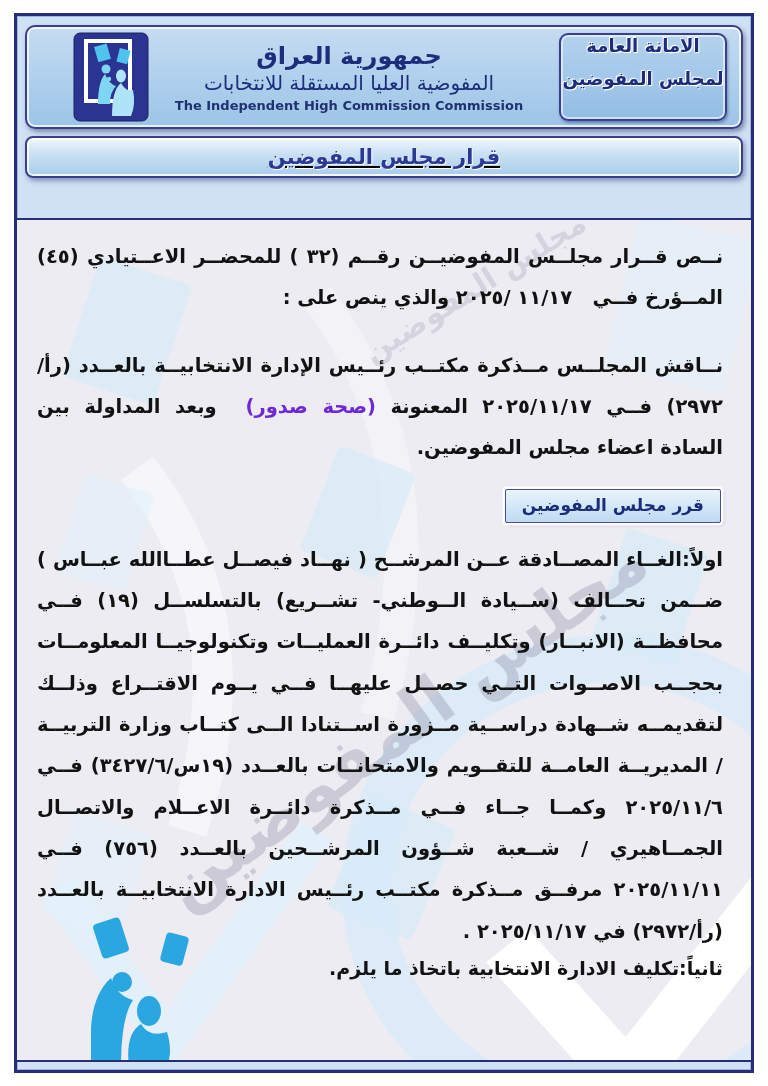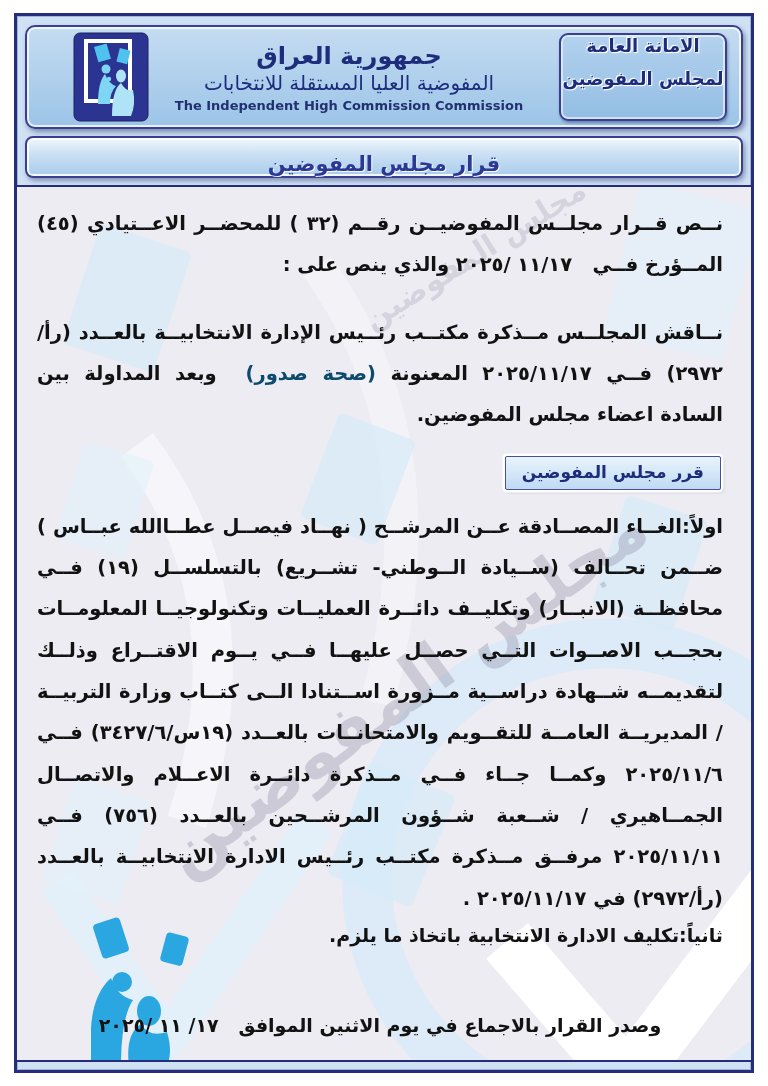--- a/index.html
+++ b/index.html
@@ -1,19 +1,19 @@
 <!DOCTYPE html>
 <html lang="ar"><head>
 <meta charset="utf-8">
 <style>
   * { margin:0; padding:0; box-sizing:border-box; }
   html,body { background:#ffffff; font-family:"DejaVu Sans", sans-serif; }
   .frame { width:768px; height:1086px; background:#fff; padding:13px 14px; }
   .page { width:100%; height:100%; border:3px solid #272d7a; background:#cfe2f4;
-          box-shadow: inset 0 0 0 1px #9db4d6; display:flex; flex-direction:column; overflow:hidden; }
+          box-shadow: inset 0 0 0 1px #9db4d6; display:flex; flex-direction:column; overflow:hidden;gap:33px; }
 
   
   .top-area { padding:9px 8px 0 8px; }
   .header-band { height:104px; border:2px solid #3b3f90; border-radius:10px;
     background:linear-gradient(180deg,#c6dcf1 0%,#aecfec 55%,#9cc4e7 100%);
     box-shadow: inset 0 0 0 2px rgba(255,255,255,.75), 2px 3px 5px rgba(40,50,110,.5);
     display:flex; align-items:center; position:relative; }
   .header-logo { width:76px; height:90px; margin-left:46px; flex:0 0 auto; }
   .org-center { flex:1; text-align:center; color:#1d2d7c; direction:rtl; line-height:1.25; padding-top:2px;}
   .org-ar1 { font-size:24px; font-weight:bold; letter-spacing:-.5px; }
@@ -25,21 +25,21 @@
     background:linear-gradient(180deg,#b3d2ee 0%,#93bde4 100%);
     box-shadow: inset 0 0 0 2px rgba(255,255,255,.55), 1px 2px 3px rgba(40,50,110,.45);
     display:flex; flex-direction:column; align-items:center; justify-content:flex-start; gap:12px;
     direction:rtl; }
   .secretariat-box div { font-size:18px; font-weight:bold; color:#1d2d7c;
     text-shadow: 0 0 3px #fff, 1px 1px 0 #fff, -1px -1px 0 #fff; }
 
   .title-bar { margin-top:7px; margin-bottom:7px; height:42px; border:2px solid #3b3f90; border-radius:8px;
     background:linear-gradient(180deg,#f0f7fd 0%,#c9dff3 45%,#a9cceb 100%);
     box-shadow: inset 0 0 0 2px rgba(255,255,255,.85), 2px 3px 5px rgba(40,50,110,.45);
-    display:flex; align-items:flex-end; justify-content:center; }
+    display:flex; align-items:center; justify-content:center;text-decoration:underline; }
   .title-bar span { font-size:21px; font-weight:bold; color:#2b3894;
     text-shadow: 1px 1px 0 rgba(255,255,255,.9); }
 
   
   .body-panel { flex:1; position:relative; background:#edecf3;
     border-top:2px solid #272d7a; border-bottom:2px solid #272d7a;
     margin-bottom:8px; overflow:hidden; }
   .content { position:relative; z-index:3; padding:16px 28px 0 20px; direction:rtl;
     color:#121212; font-weight:bold; }
   .para { font-size:19.5px; line-height:2.12; text-align:justify; }
@@ -126,25 +126,24 @@
         <rect x="118" y="18" width="23" height="30" rx="4" fill="#2aa7e0" transform="rotate(15 129 33)"></rect>
         <circle cx="77" cy="66" r="10" fill="#2aa7e0"></circle>
         <ellipse cx="104" cy="95" rx="12" ry="15" fill="#2aa7e0"></ellipse>
         <path d="M46,150 L46,112 Q48,78 66,62 Q72,80 88,84 Q76,102 76,150 Z" fill="#2aa7e0"></path>
         <path d="M84,150 Q80,118 96,108 Q104,122 122,116 Q128,136 122,150 Z" fill="#2aa7e0"></path>
       </svg>
 
       <div class="content">
         <p class="para p1">نــص قــرار مجلــس المفوضيــن رقــم (٣٢ ) للمحضــر الاعــتيادي (٤٥) المــؤرخ فــي&nbsp;&nbsp; ١١/١٧ /٢٠٢٥ والذي ينص على :</p>
 
-        <p class="para p2"><span>نــاقش المجلــس مــذكرة مكتــب رئــيس الإدارة الانتخابيــة بالعــدد (رأ/٢٩٧٢) فــي ٢٠٢٥/١١/١٧ المعنونة </span><span style="color:#0c4a6e;">(صحة صدور)</span><span>&nbsp; وبعد المداولة بين السادة اعضاء مجلس المفوضين.</span></p>
+        <p class="para p2"><span>نــاقش المجلــس مــذكرة مكتــب رئــيس الإدارة الانتخابيــة بالعــدد (رأ/٢٩٧٢) فــي ٢٠٢٥/١١/١٧ المعنونة </span><span style="color:#6d28d9;">(صحة صدور)</span><span>&nbsp; وبعد المداولة بين السادة اعضاء مجلس المفوضين.</span></p>
 
         <div class="badge">قرر مجلس المفوضين</div>
 
         <p class="para">اولاً:الغــاء المصــادقة عــن المرشــح ( نهــاد فيصــل عطــاالله عبــاس ) ضــمن تحــالف (ســيادة الــوطني- تشــريع) بالتسلســل (١٩) فــي محافظــة (الانبــار) وتكليــف دائــرة العمليــات وتكنولوجيــا المعلومــات بحجــب الاصــوات التــي حصــل عليهــا فــي يــوم الاقتــراع وذلــك لتقديمــه شــهادة دراســية مــزورة اســتنادا الــى كتــاب وزارة التربيــة / المديريــة العامــة للتقــويم والامتحانــات بالعــدد (١٩س/٣٤٢٧/٦) فــي ٢٠٢٥/١١/٦ وكمــا جــاء فــي مــذكرة دائــرة الاعــلام والاتصــال الجمــاهيري / شــعبة شــؤون المرشــحين بالعــدد (٧٥٦) فــي ٢٠٢٥/١١/١١ مرفــق مــذكرة مكتــب رئــيس الادارة الانتخابيــة بالعــدد (رأ/٢٩٧٢) في ٢٠٢٥/١١/١٧ .</p>
         <p class="p-short">ثانياً:تكليف الادارة الانتخابية باتخاذ ما يلزم.</p>
 
-        <p class="closing">وصدر القرار بالاجماع في يوم الاثنين الموافق&nbsp;&nbsp; ١٧/ ١١ /٢٠٢٥</p>
       </div>
     </div>
 
   </div>
 </div>
 
 </body></html>

